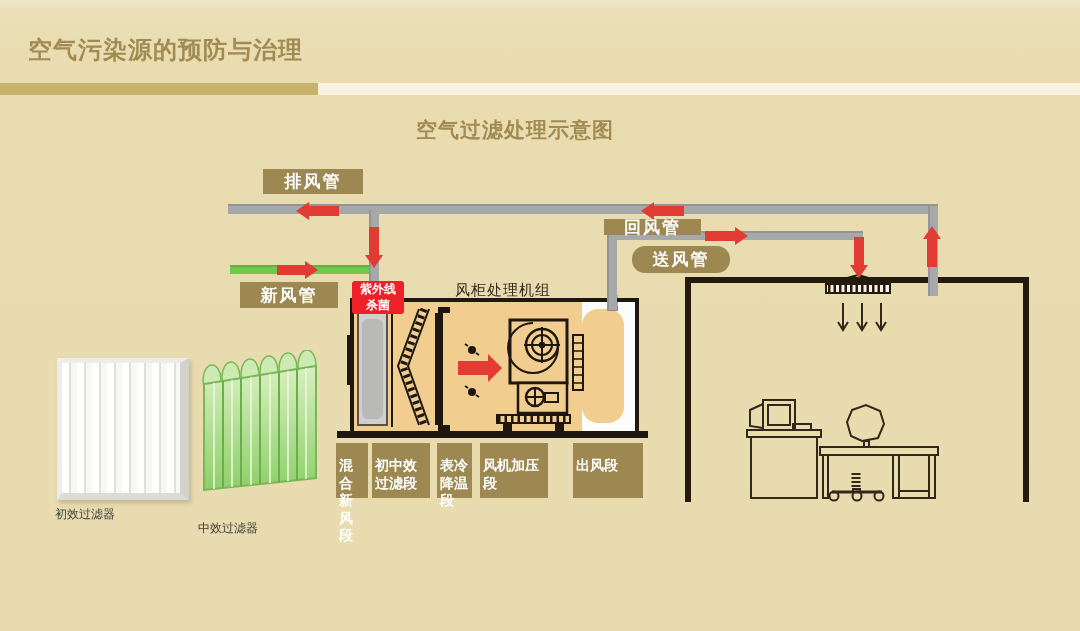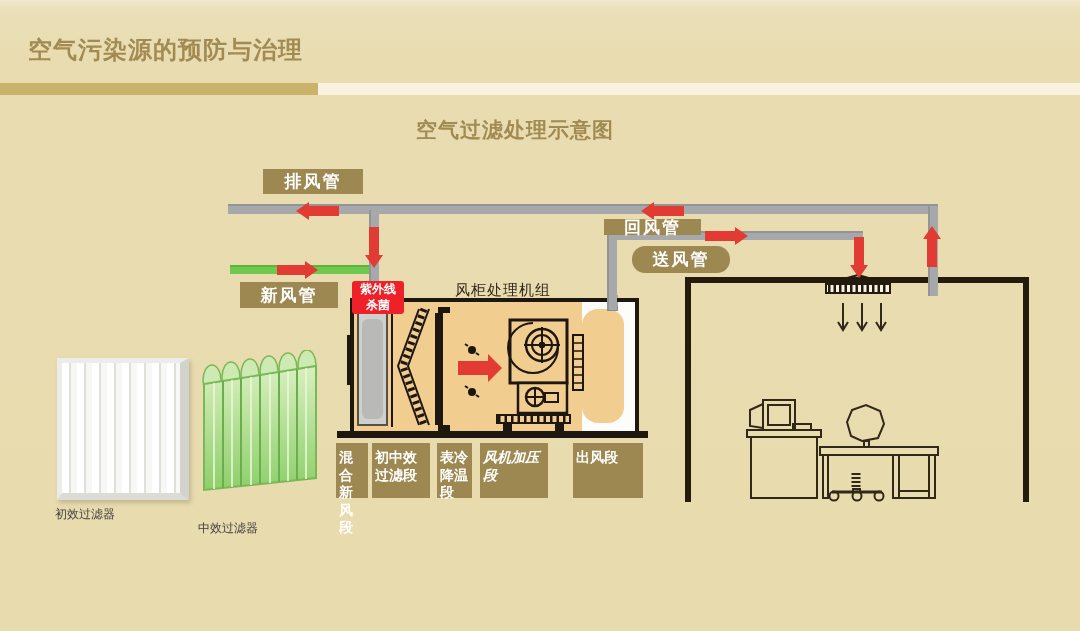--- a/index.html
+++ b/index.html
@@ -50,25 +50,25 @@
             font-size:12px;font-weight:bold;text-align:center;line-height:1.3;white-space:pre-line;
             z-index:5;display:flex;align-items:center;justify-content:center;}
 
   .ahu-title{left:455px;top:281px;font-size:15px;color:#33291a;letter-spacing:1px;z-index:3;}
 
   .ahu-svg{left:335px;top:293px;z-index:2;}
   .room-svg{left:680px;top:270px;z-index:1;}
 
   
   .section-box{top:443px;height:55px;background:#9d8852;color:#fff;font-size:14px;font-weight:bold;
-               line-height:1.25;padding:6px 3px;box-sizing:border-box;white-space:pre-line;z-index:3;}
+               line-height:1.25;padding:14px 3px;box-sizing:border-box;white-space:pre-line;z-index:3;}
   .sec1{left:336px;width:32px;}
   .sec2{left:372px;width:58px;}
   .sec3{left:437px;width:35px;}
-  .sec4{left:480px;width:68px;font-style:italic;}
+  .sec4{left:480px;width:68px;}
   .sec5{left:573px;width:70px;}
 
   
   .filter-panel{left:57px;top:358px;width:118px;height:130px;
      background:repeating-linear-gradient(90deg,#ffffff 0 7px,#e0e0da 7px 9px,#f7f7f5 9px 15px);
      border:5px solid #ececea;border-right:9px solid #d3d3cd;border-bottom:7px solid #dcdcd6;
      box-shadow:2px 3px 4px rgba(90,80,50,.25);}
   .bag-svg{left:198px;top:350px;z-index:1;}
   .filter-caption{font-size:12px;color:#3d3d3d;text-align:left;z-index:2;}
   .cap1{left:55px;top:506px;width:128px;}

